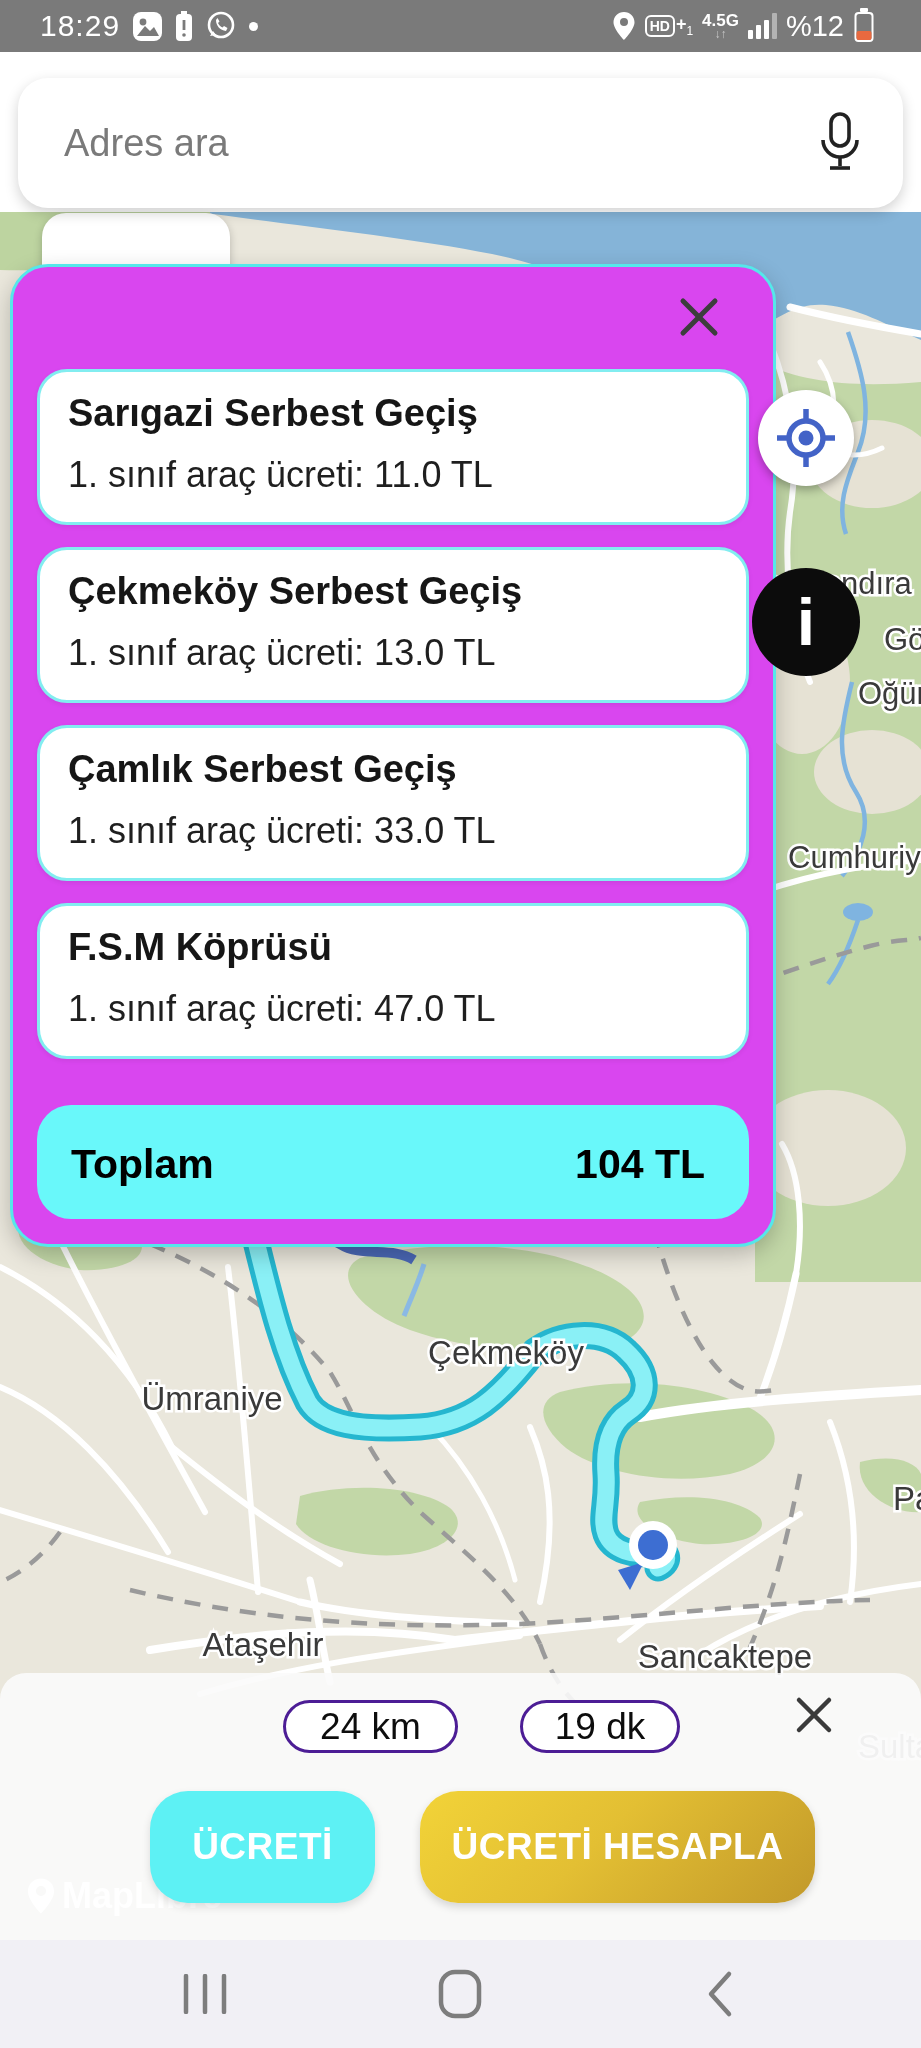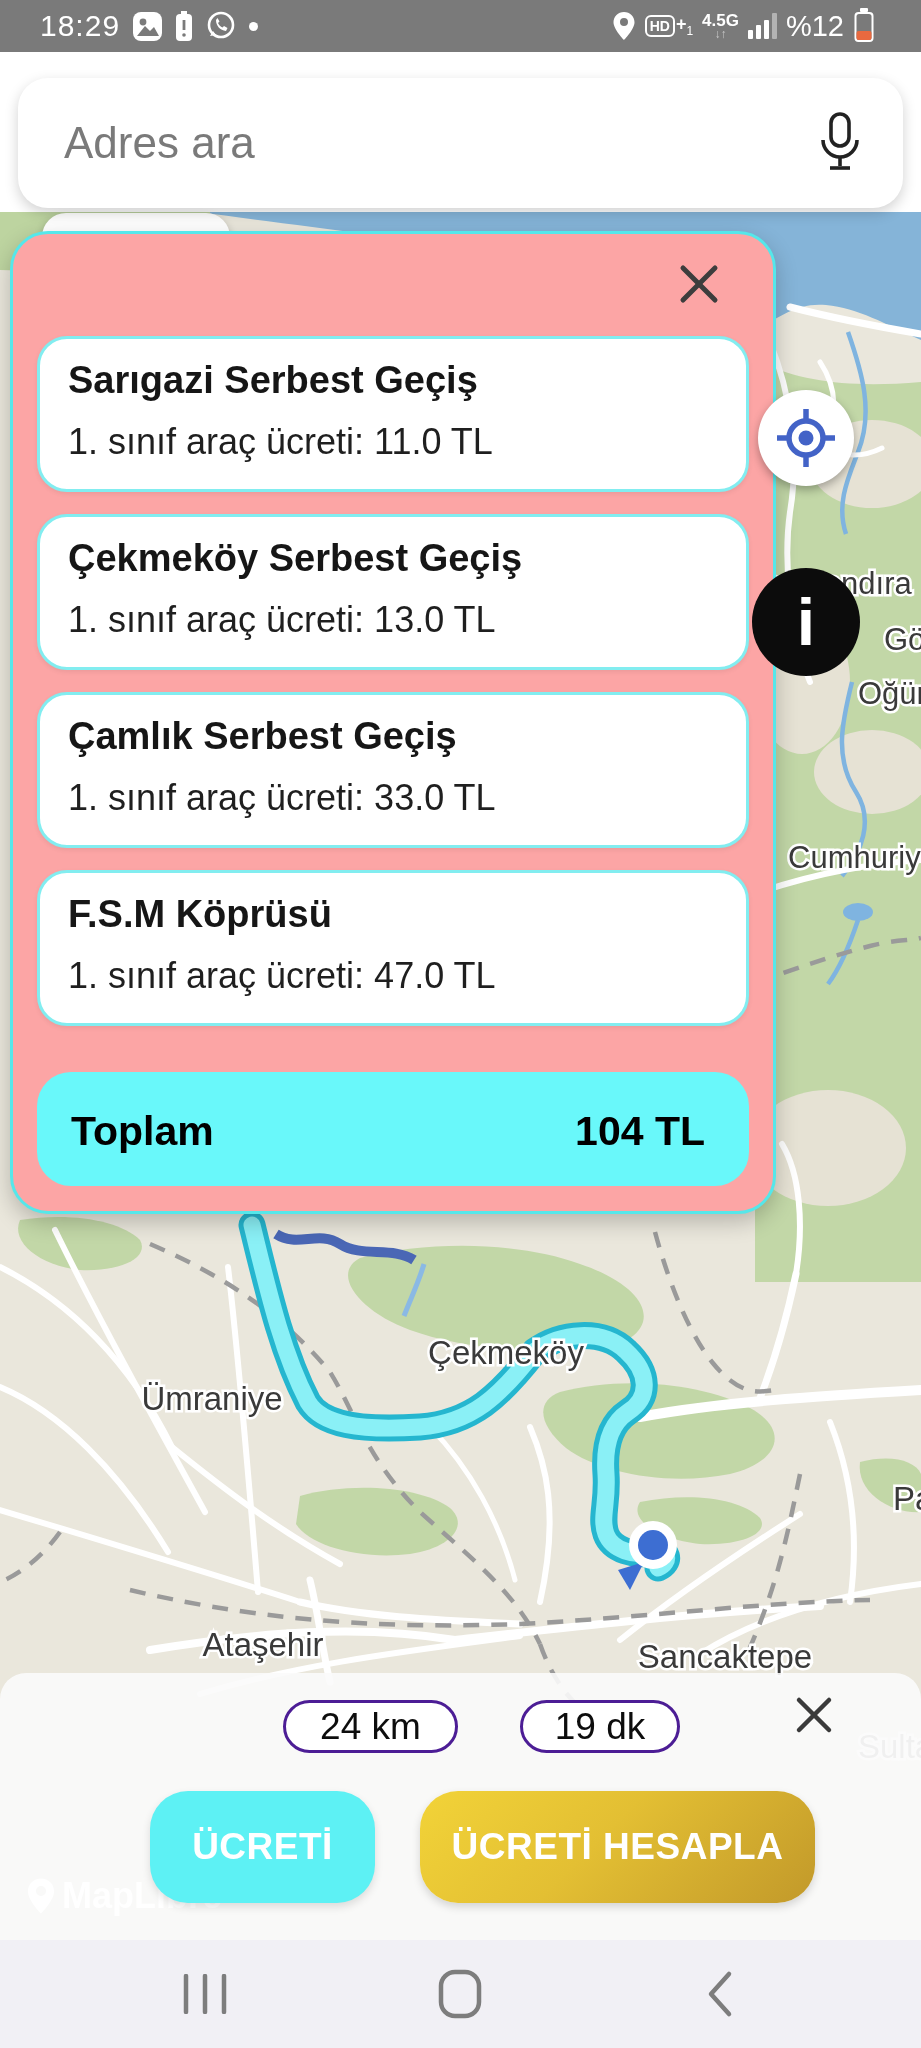--- a/index.html
+++ b/index.html
@@ -18,37 +18,37 @@
   .hd-wrap{display:flex;align-items:flex-start;line-height:1;}
   .hd-box{border:2.5px solid #fff;border-radius:6px;font-size:14px;font-weight:700;padding:2px 3px;}
   .hd-plus{font-size:18px;font-weight:700;margin-left:1px;}
   .hd-sub{font-size:12px;margin-top:10px;}
   .sig-bars{display:flex;align-items:flex-end;gap:3px;height:26px;}
   .sig-bars i{display:block;width:5px;background:#fff;border-radius:1px;}
   .sig-bars i.dim{background:#b3b3b3;}
   
   .search-bar{position:absolute;left:18px;top:78px;width:885px;height:130px;background:#fff;
               border-radius:30px;box-shadow:0 5px 14px rgba(0,0,0,.18);z-index:15;display:flex;align-items:center;}
-  .search-input{border:0;outline:0;background:transparent;font-size:44px;color:#444;
+  .search-input{border:0;outline:0;background:transparent;font-size:38px;color:#444;
                 font-family:"Liberation Sans",sans-serif;margin-left:44px;flex:1;}
   .search-input::placeholder{color:#7a7a7a;opacity:1;}
   .mic{margin-right:40px;}
   
   .map{position:absolute;left:0;top:212px;width:921px;height:1728px;z-index:1;}
   .peek-card{position:absolute;left:42px;top:213px;width:188px;height:70px;background:#fff;
              border-radius:24px 24px 0 0;box-shadow:0 3px 8px rgba(0,0,0,.22);z-index:3;}
   
   .locate-btn{position:absolute;left:758px;top:390px;width:96px;height:96px;border-radius:50%;
               background:#fff;box-shadow:0 4px 10px rgba(0,0,0,.3);z-index:6;
               display:flex;align-items:center;justify-content:center;}
   .info-btn{position:absolute;left:752px;top:568px;width:108px;height:108px;border-radius:50%;
             background:#0c0c0c;z-index:6;display:flex;align-items:center;justify-content:center;
             color:#fff;font-size:66px;font-weight:700;}
   
-  .toll-modal{position:absolute;left:10px;top:231px;width:766px;height:983px;background:#fca5a5;
+  .toll-modal{position:absolute;left:10px;top:264px;width:766px;height:983px;background:#d946ef;
               border:3px solid #55e7ea;border-radius:38px;box-shadow:0 8px 22px rgba(0,0,0,.22);
               z-index:5;box-sizing:border-box;}
   .modal-close{position:absolute;right:50px;top:26px;width:48px;height:48px;z-index:7;cursor:pointer;}
   .toll-card{position:absolute;left:24px;width:712px;height:156px;background:#fff;
              border:3px solid #82edf0;border-radius:30px;box-sizing:border-box;
              box-shadow:0 2px 5px rgba(0,0,0,.07);}
   .tc-title{position:absolute;left:28px;top:20px;font-size:38px;font-weight:700;color:#161616;}
   .tc-fee{position:absolute;left:28px;top:82px;font-size:36px;color:#1f1f1f;}
   .total-bar{position:absolute;left:24px;top:838px;width:712px;height:114px;background:#69f8fa;
              border-radius:34px;display:flex;align-items:center;justify-content:space-between;

